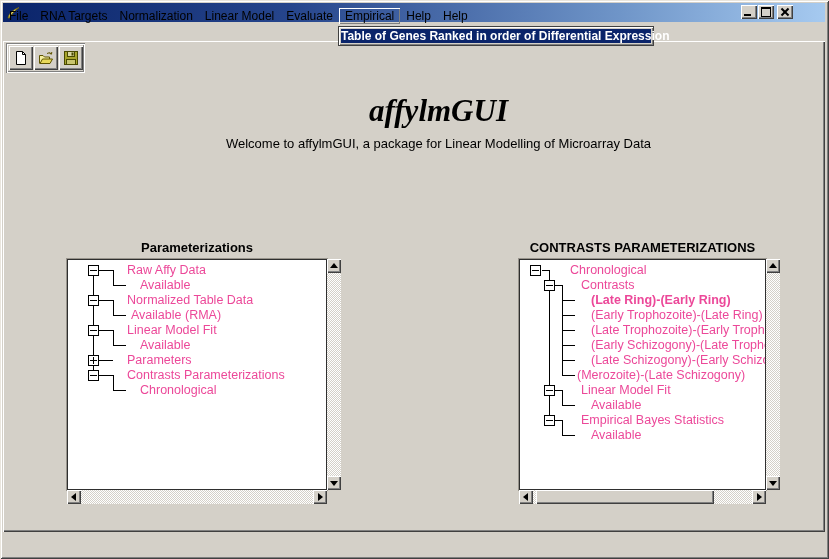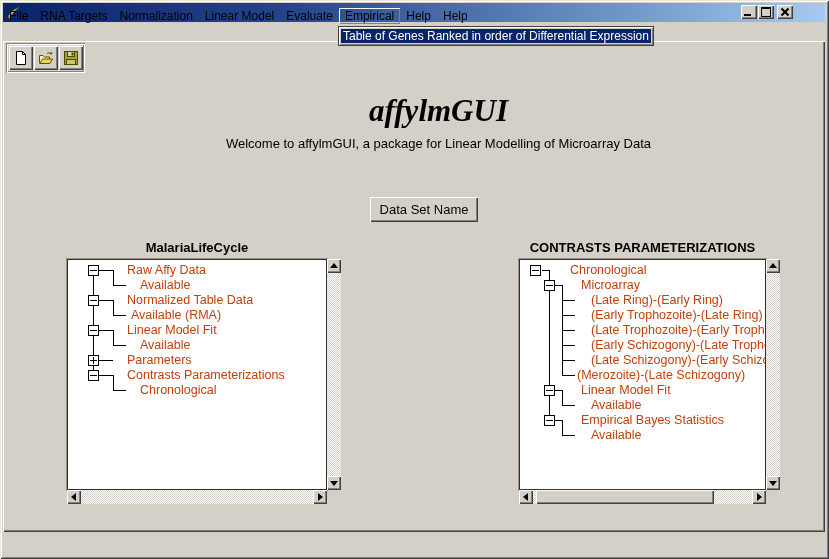--- a/index.html
+++ b/index.html
@@ -18,21 +18,21 @@
   .g-min{position:absolute;left:3px;bottom:3px;width:7px;height:2px;background:#000;}
   .g-max{position:absolute;left:3px;top:2px;width:8px;height:7px;border:1px solid #000;border-top-width:2px;}
   .g-close{position:absolute;left:0;top:0;width:16px;height:14px;}
   .g-close::before,.g-close::after{content:"";position:absolute;left:7px;top:2px;width:2px;height:10px;background:#000;}
   .g-close::before{transform:rotate(45deg);} .g-close::after{transform:rotate(-45deg);}
   
   .menubar{position:absolute;left:3px;top:6px;width:822px;height:19px;display:flex;align-items:center;padding-left:0;z-index:40;}
   .menu-item{font-size:12px;padding:1px 6px;color:#000;white-space:nowrap;position:relative;}
   .menu-item.active{box-shadow:inset 1px 1px 0 #fff,inset -1px -1px 0 #808080;}
   .popup{position:absolute;left:-1px;top:18px;width:316px;height:20px;background:#d4d0c8;border:1px solid #404040;
-    box-shadow:inset 1px 1px 0 #fff,inset -1px -1px 0 #808080;padding:2px;z-index:50;box-sizing:border-box;}
+    box-shadow:inset 1px 1px 0 #fff,inset -1px -1px 0 #808080;padding:2px;z-index:50;box-sizing:border-box;font-weight:bold;}
   .popup-item{background:#0a246a;color:#fff;font-size:12px;height:14px;line-height:14px;text-align:center;white-space:nowrap;}
   
   .mainframe{position:absolute;left:3px;top:41px;width:822px;height:491px;
     box-shadow:inset 1px 1px 0 #fff,inset -1px -1px 0 #404040,inset -2px -2px 0 #808080;}
   .toolbar{position:absolute;left:6px;top:43px;width:79px;height:30px;padding:2px;box-sizing:border-box;
     box-shadow:inset 1px 1px 0 #808080,inset -1px -1px 0 #fff,inset 2px 2px 0 #fff,inset -2px -2px 0 #808080;display:flex;z-index:5;}
   .tbtn{width:24px;height:24px;margin:1px 0 0 1px;background:#d4d0c8;border:none;padding:0;
     box-shadow:inset 1px 1px 0 #fff,inset -1px -1px 0 #404040,inset -2px -2px 0 #808080;
     display:flex;align-items:center;justify-content:center;}
   
@@ -40,21 +40,21 @@
     font-family:"Liberation Serif",serif;font-weight:bold;font-style:italic;font-size:31px;color:#000;}
   .welcome{position:absolute;left:24px;top:136px;width:100%;text-align:center;font-size:13px;color:#000;}
   .push-btn{position:absolute;left:370px;top:197px;width:108px;height:25px;background:#d4d0c8;border:none;
     font-family:"Liberation Sans",sans-serif;font-size:13px;color:#000;
     box-shadow:inset 1px 1px 0 #fff,inset -1px -1px 0 #404040,inset -2px -2px 0 #808080;}
   .tree-title{position:absolute;top:240px;text-align:center;font-weight:bold;font-size:13px;color:#000;white-space:nowrap;}
   
   .tree-box{position:absolute;background:#fff;border:1px solid #2f2f2f;box-shadow:0 0 0 1px #98948c;
     box-sizing:border-box;overflow:hidden;}
   .tree-lines{position:absolute;left:0;top:0;}
-  .trow{position:absolute;font-size:12.5px;line-height:14px;height:14px;white-space:nowrap;color:#c2410c;}
+  .trow{position:absolute;font-size:12.5px;line-height:14px;height:14px;white-space:nowrap;color:#ec4899;}
   .exp{position:absolute;width:9px;height:9px;border:1px solid #000;background:#fff;z-index:2;}
   .exp::before{content:"";position:absolute;left:1px;right:1px;top:50%;margin-top:-1px;height:1px;background:#000;}
   .exp.plus::after{content:"";position:absolute;top:1px;bottom:1px;left:50%;margin-left:-1px;width:1px;background:#000;}
   
   .checker{background-color:#fff;background-image:
     linear-gradient(45deg,#d4d0c8 25%,transparent 25%,transparent 75%,#d4d0c8 75%),
     linear-gradient(45deg,#d4d0c8 25%,transparent 25%,transparent 75%,#d4d0c8 75%);
     background-size:2px 2px;background-position:0 0,1px 1px;}
   .vscroll{position:absolute;width:14px;display:flex;flex-direction:column;}
   .hscroll{position:absolute;height:14px;display:flex;flex-direction:row;}
@@ -130,23 +130,22 @@
         <rect x="1.5" y="1.5" width="13" height="13" fill="#a7a42c" stroke="#4a4a00" stroke-width="1"></rect>
         <rect x="4.5" y="1.5" width="7" height="5" fill="#d9d7a0" stroke="#4a4a00" stroke-width="1"></rect>
         <rect x="8.5" y="2.5" width="2" height="3" fill="#4a4a00"></rect>
         <rect x="3.5" y="9.5" width="9" height="5" fill="#c9c670" stroke="#4a4a00" stroke-width="1"></rect>
       </svg>
     </button>
   </div>
 
   <div class="heading">affylmGUI</div>
   <div class="welcome">Welcome to affylmGUI, a package for Linear Modelling of Microarray Data</div>
-  <button class="push-btn">Data Set Name</button>
-
-  <div class="tree-title" style="left:67px;width:260px;">MalariaLifeCycle</div>
+
+  <div class="tree-title" style="left:67px;width:260px;">Parameterizations</div>
   <div class="tree-title" style="left:519px;width:247px;">CONTRASTS PARAMETERIZATIONS</div>
 
   <div class="tree-box" style="left:67px;top:259px;width:260px;height:231px;">
     <svg class="tree-lines" width="258" height="229" shape-rendering="crispEdges">
       <g fill="none" stroke="#000" stroke-width="1">
         <path d="M25.5 10 V116"></path>
         <path d="M31 10.5 H45.5 V25.5 H58"></path>
         <path d="M31 40.5 H45.5 V55.5 H58"></path>
         <path d="M31 70.5 H45.5 V85.5 H58"></path>
         <path d="M31 100.5 H45"></path>
@@ -200,22 +199,22 @@
         <path d="M42.5 115.5 H55"></path>
         <path d="M35 130.5 H42.5 V145.5 H55"></path>
         <path d="M35 160.5 H42.5 V175.5 H55"></path>
       </g>
     </svg>
     <div class="exp" style="left:10px;top:5px;"></div>
     <div class="exp" style="left:24px;top:20px;"></div>
     <div class="exp" style="left:24px;top:125px;"></div>
     <div class="exp" style="left:24px;top:155px;"></div>
     <div class="trow" style="left:50px;top:3px;">Chronological</div>
-    <div class="trow" style="left:61px;top:18px;">Microarray</div>
-    <div class="trow" style="left:71px;top:33px;">(Late Ring)-(Early Ring)</div>
+    <div class="trow" style="left:61px;top:18px;">Contrasts</div>
+    <div class="trow" style="left:71px;top:33px;font-weight:bold;">(Late Ring)-(Early Ring)</div>
     <div class="trow" style="left:71px;top:48px;">(Early Trophozoite)-(Late Ring)</div>
     <div class="trow" style="left:71px;top:63px;">(Late Trophozoite)-(Early Trophozoite)</div>
     <div class="trow" style="left:71px;top:78px;">(Early Schizogony)-(Late Trophozoite)</div>
     <div class="trow" style="left:71px;top:93px;">(Late Schizogony)-(Early Schizogony)</div>
     <div class="trow" style="left:57px;top:108px;">(Merozoite)-(Late Schizogony)</div>
     <div class="trow" style="left:61px;top:123px;">Linear Model Fit</div>
     <div class="trow" style="left:71px;top:138px;">Available</div>
     <div class="trow" style="left:61px;top:153px;">Empirical Bayes Statistics</div>
     <div class="trow" style="left:71px;top:168px;">Available</div>
   </div>

